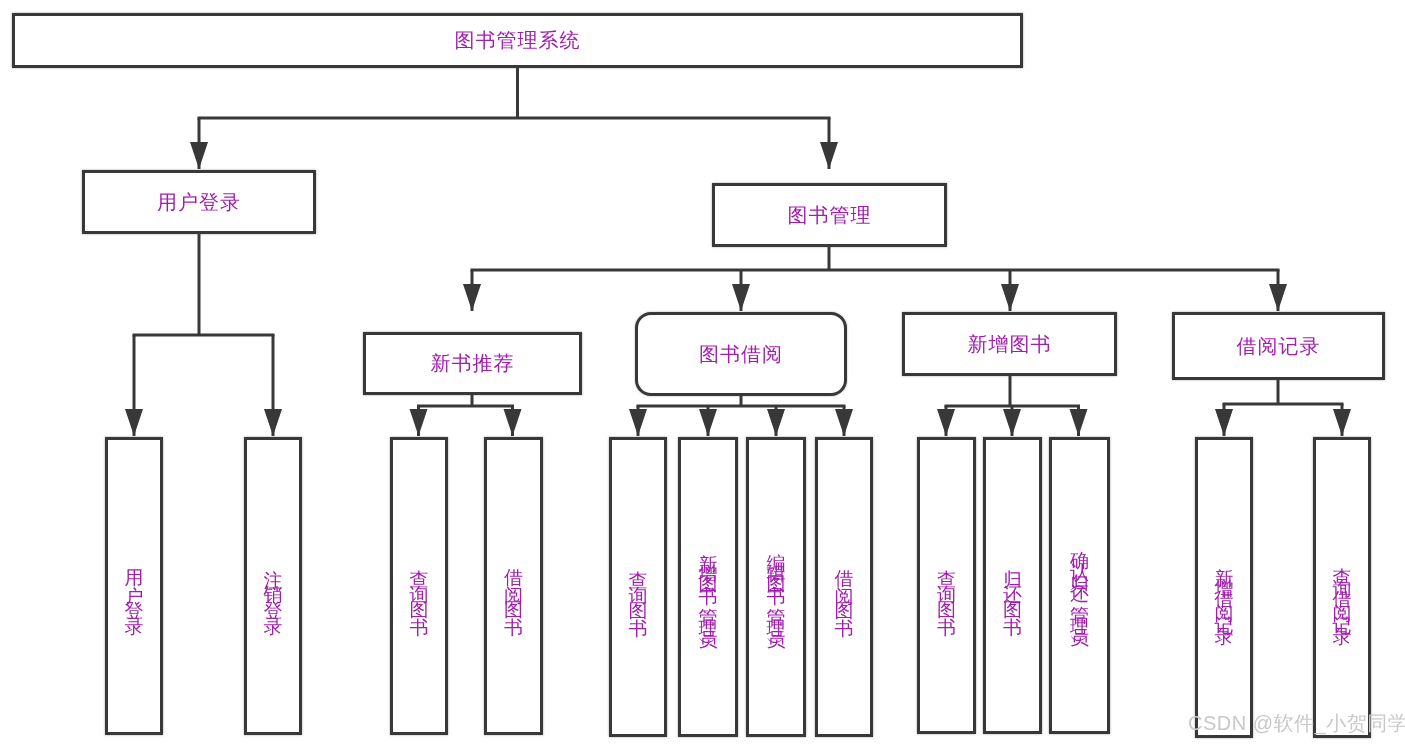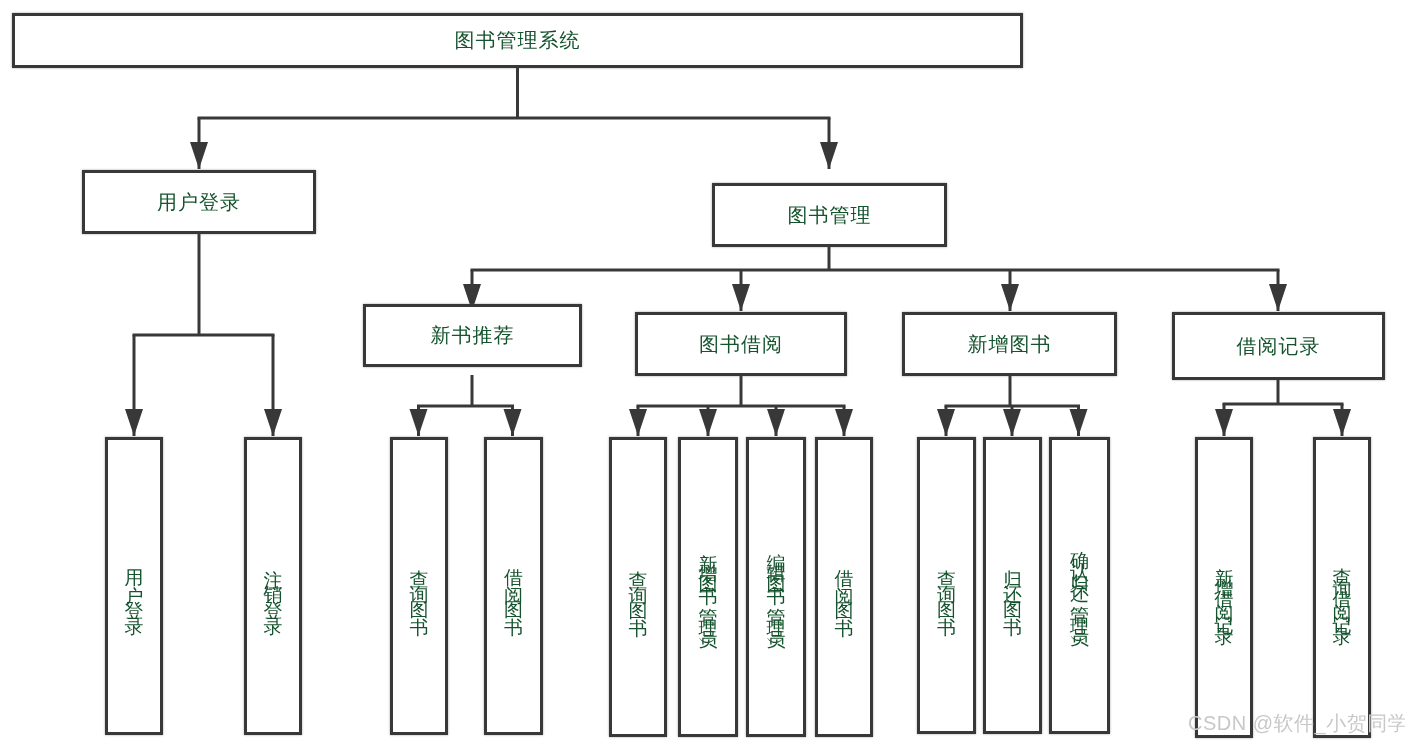--- a/index.html
+++ b/index.html
@@ -22,21 +22,21 @@
     pointer-events: none;
   }
   .node {
     position: absolute;
     box-sizing: border-box;
     border: 3px solid #383838;
     background: #ffffff;
     display: flex;
     align-items: center;
     justify-content: center;
-    color: #14532d;
+    color: #a21caf;
     box-shadow: 0 0 2px rgba(90,90,90,0.55);
   }
   .node.h span {
     font-size: 20px;
     letter-spacing: 1px;
     white-space: nowrap;
   }
   .node.v span {
     writing-mode: vertical-rl;
     text-orientation: mixed;
@@ -116,24 +116,24 @@
     <span>图书管理系统</span>
   </div>
 
   <div class="node h" style="left:82px; top:170px; width:234px; height:64px;">
     <span>用户登录</span>
   </div>
   <div class="node h" style="left:712px; top:183px; width:235px; height:64px;">
     <span>图书管理</span>
   </div>
 
-  <div class="node h" style="left:363px; top:304px; width:219px; height:63px;">
+  <div class="node h" style="left:363px; top:332px; width:219px; height:63px;">
     <span>新书推荐</span>
   </div>
-  <div class="node h" style="left:635px; top:312px; width:212px; height:64px;">
+  <div class="node h" style="left:635px; top:312px; width:212px; height:84px;border-radius:16px;">
     <span>图书借阅</span>
   </div>
   <div class="node h" style="left:902px; top:312px; width:215px; height:64px;">
     <span>新增图书</span>
   </div>
   <div class="node h" style="left:1172px; top:312px; width:213px; height:68px;">
     <span>借阅记录</span>
   </div>
 
   <div class="node v" style="left:105px; top:437px; width:58px; height:298px;">

